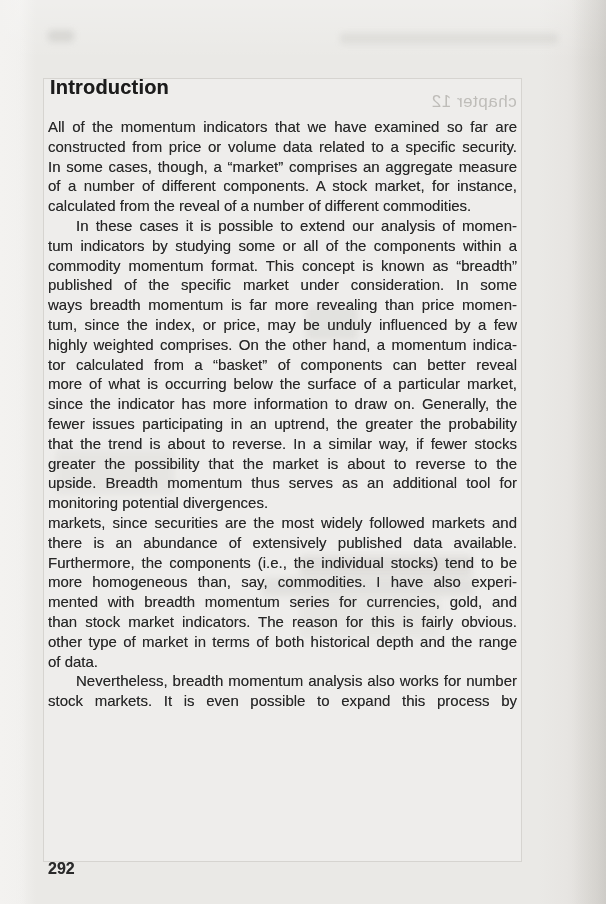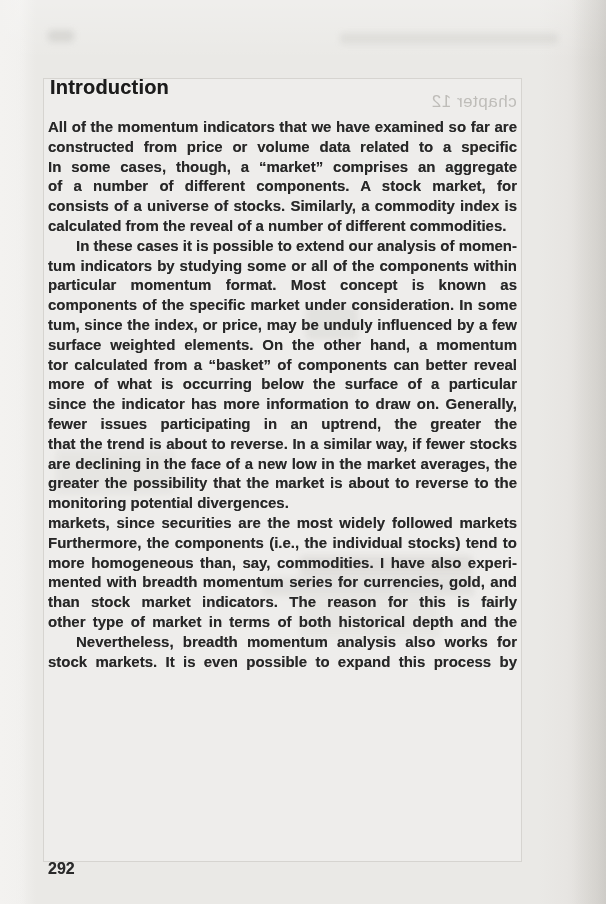--- a/index.html
+++ b/index.html
@@ -52,21 +52,20 @@
     position:absolute;left:50px;top:76px;
     font-size:20px;font-weight:bold;color:#1c1c1c;
     letter-spacing:0.2px;
     text-shadow:0 0 0.5px rgba(28,28,28,0.55);
     text-align:right;
   }
   .body{
     position:absolute;left:48px;top:117px;width:469px;
     font-size:15px;color:#272727;
     text-shadow:0 0 0.5px rgba(39,39,39,0.5);
-    font-weight:bold;
   }
   .line{
     height:19.8px;line-height:19.8px;
     text-align:justify;
     text-align-last:justify;
     overflow:hidden;
     white-space:normal;
   }
   .line.endline{text-align-last:left;}
   .line.indent{padding-left:28px;}
@@ -94,46 +93,48 @@
   <div class="smudge s7"></div>
 
   <div class="heading">Introduction</div>
 
   <div class="body" id="body-text">
       <div>
         <div class="line">All of the momentum indicators that we have examined so far are</div>
         <div class="line">constructed from price or volume data related to a specific security.</div>
         <div class="line">In some cases, though, a “market” comprises an aggregate measure</div>
         <div class="line">of a number of different components. A stock market, for instance,</div>
-        <div class="line">consists of a universe of stocks. Similarly, a commodity index is</div>
         <div class="line endline">calculated from the reveal of a number of different commodities.</div>
       </div>
       <div>
         <div class="line indent">In these cases it is possible to extend our analysis of momen-</div>
         <div class="line">tum indicators by studying some or all of the components within a</div>
-        <div class="line">particular momentum format. Most concept is known as “breadth”</div>
-        <div class="line">components of the specific market under consideration. In some</div>
+        <div class="line">commodity momentum format. This concept is known as “breadth”</div>
+        <div class="line">published of the specific market under consideration. In some</div>
+        <div class="line">ways breadth momentum is far more revealing than price momen-</div>
         <div class="line">tum, since the index, or price, may be unduly influenced by a few</div>
-        <div class="line">surface weighted elements. On the other hand, a momentum indica-</div>
+        <div class="line">highly weighted comprises. On the other hand, a momentum indica-</div>
         <div class="line">tor calculated from a “basket” of components can better reveal</div>
         <div class="line">more of what is occurring below the surface of a particular market,</div>
         <div class="line">since the indicator has more information to draw on. Generally, the</div>
         <div class="line">fewer issues participating in an uptrend, the greater the probability</div>
         <div class="line">that the trend is about to reverse. In a similar way, if fewer stocks</div>
-        <div class="line">are declining in the face of a new low in the market averages, the</div>
         <div class="line">greater the possibility that the market is about to reverse to the</div>
+        <div class="line">upside. Breadth momentum thus serves as an additional tool for</div>
         <div class="line endline">monitoring potential divergences.</div>
       </div>
       <div>
         <div class="line">markets, since securities are the most widely followed markets and</div>
+        <div class="line">there is an abundance of extensively published data available.</div>
         <div class="line">Furthermore, the components (i.e., the individual stocks) tend to be</div>
         <div class="line">more homogeneous than, say, commodities. I have also experi-</div>
         <div class="line">mented with breadth momentum series for currencies, gold, and</div>
         <div class="line">than stock market indicators. The reason for this is fairly obvious.</div>
         <div class="line">other type of market in terms of both historical depth and the range</div>
+        <div class="line endline">of data.</div>
       </div>
       <div>
         <div class="line indent">Nevertheless, breadth momentum analysis also works for number</div>
         <div class="line">stock markets. It is even possible to expand this process by</div>
       </div>
     </div>
 
   <div class="pageno">292</div>
 </div>
 

